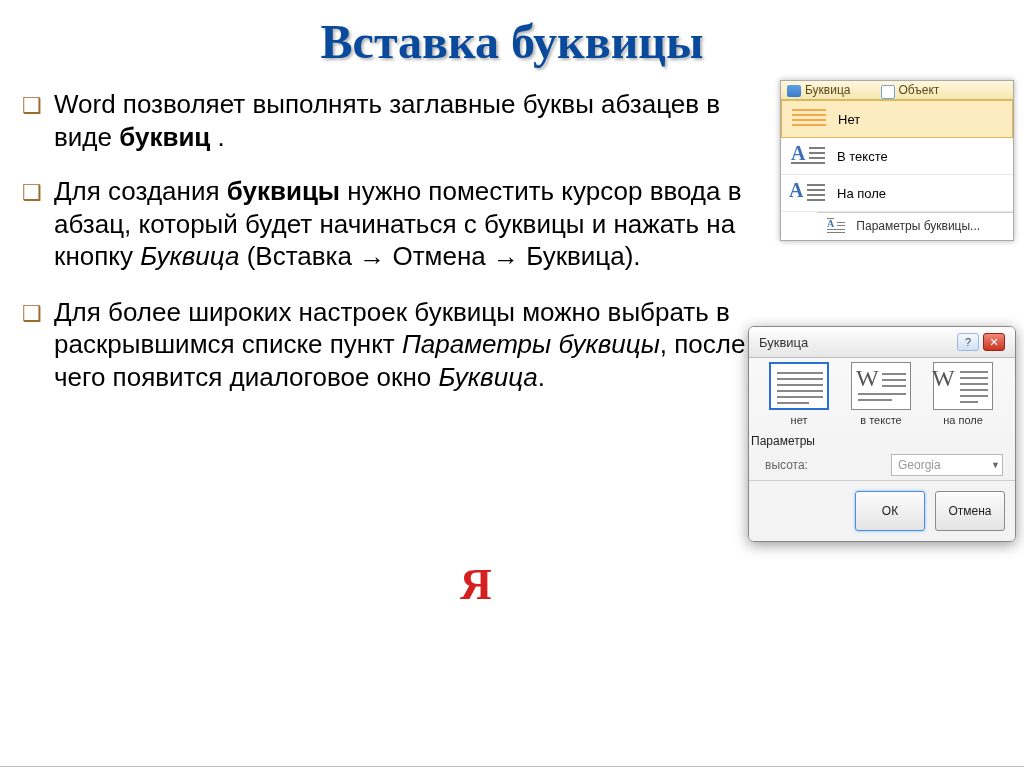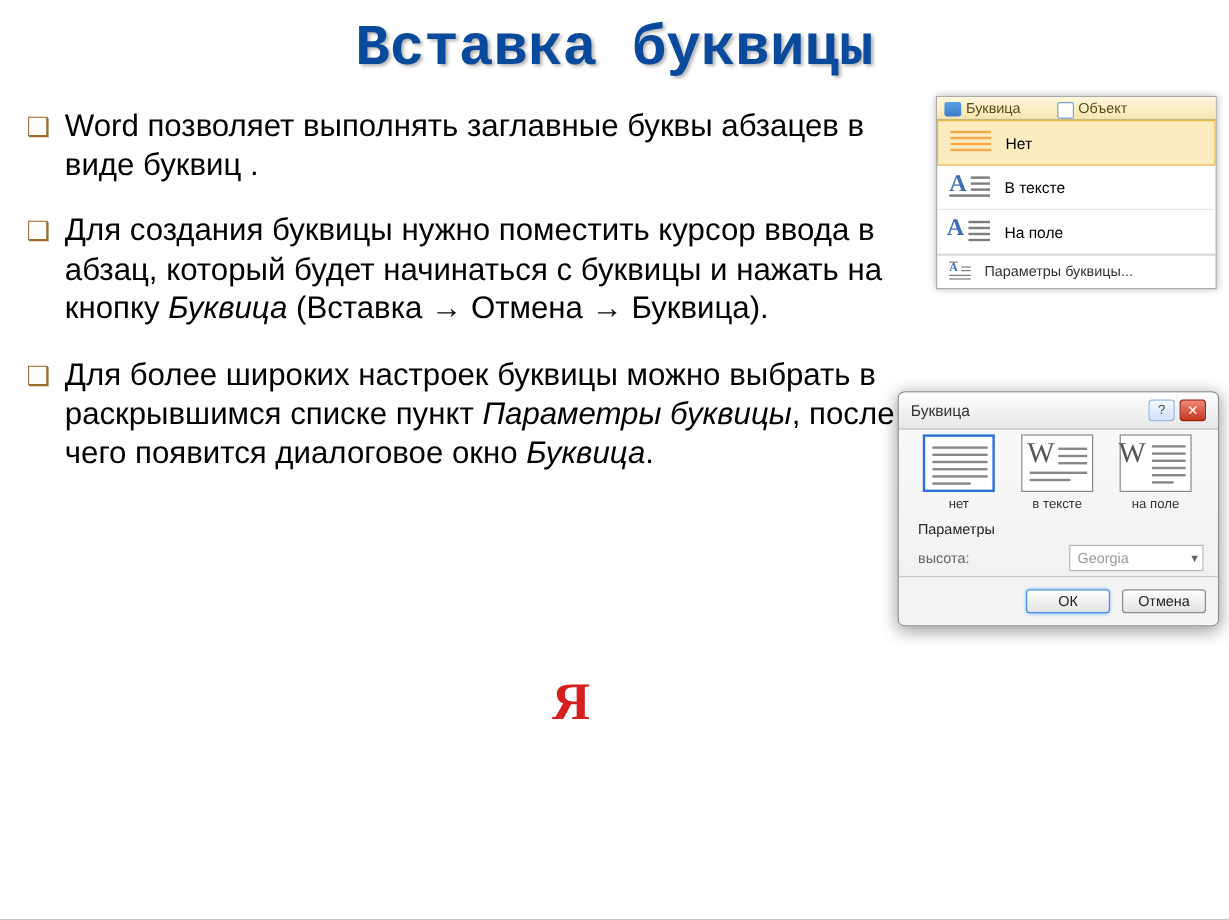--- a/index.html
+++ b/index.html
@@ -11,21 +11,21 @@
     position: relative;
     overflow: hidden;
   }
   .slide-title {
     text-align: center;
     color: #0a4a9c;
     font-size: 48px;
     font-weight: bold;
     padding-top: 14px;
     text-shadow: 2px 2px 3px rgba(0,0,0,0.3);
-    font-family: Liberation Mono, monospace;
+    font-family: Liberation Serif, serif;
   }
   .content {
     position: absolute;
     left: 22px;
     top: 88px;
     width: 730px;
   }
   .bullet-para {
     font-size: 26px;
     color: #000;
@@ -34,21 +34,21 @@
     position: relative;
     padding-left: 32px;
   }
   .bullet-para .bmark {
     position: absolute;
     left: 0;
     top: 4px;
     font-size: 22px;
     color: #9c6b2d;
   }
-  .bullet-para b { font-weight: normal; }
+  .bullet-para b { font-weight: bold; }
   .bullet-para i { font-style: italic; }
   .arrow { font-family: "Times New Roman", serif; }
 
   
   .ribbon {
     position: absolute;
     right: 10px;
     top: 80px;
     width: 234px;
     border: 1px solid #aaa;
@@ -92,21 +92,21 @@
   .ico-intext .big-a { position:absolute; left:0; top:-2px; font: bold 20px "Times New Roman"; color:#3a6fb7;}
   .ico-intext span.l1{position:absolute;left:18px;top:3px;width:16px;height:2px;background:#7d7d7d;}
   .ico-intext span.l2{position:absolute;left:18px;top:8px;width:16px;height:2px;background:#7d7d7d;}
   .ico-intext span.l3{position:absolute;left:18px;top:13px;width:16px;height:2px;background:#7d7d7d;}
   .ico-intext span.l4{position:absolute;left:0;top:18px;width:34px;height:2px;background:#7d7d7d;}
   .ico-inmargin .big-a { position:absolute; left:-2px; top:-2px; font: bold 20px "Times New Roman"; color:#3a6fb7;}
   .ico-inmargin span.l1{position:absolute;left:16px;top:3px;width:18px;height:2px;background:#7d7d7d;}
   .ico-inmargin span.l2{position:absolute;left:16px;top:8px;width:18px;height:2px;background:#7d7d7d;}
   .ico-inmargin span.l3{position:absolute;left:16px;top:13px;width:18px;height:2px;background:#7d7d7d;}
   .ico-inmargin span.l4{position:absolute;left:16px;top:18px;width:18px;height:2px;background:#7d7d7d;}
-  .menu-params { border-top:1px solid #ccc; padding:6px 10px; font-size:12px; color:#333; }
+  .menu-params { border-top:1px solid #ccc; padding:6px 10px; font-size:12px; color:#333;margin-left:36px; }
   .menu-params .pico{display:inline-block;width:18px;height:14px;vertical-align:middle;margin-right:8px;position:relative;}
   .menu-params .pico .big-a{position:absolute;left:0;top:-2px;font:bold 10px "Times New Roman";color:#3a6fb7;}
   .menu-params .pico span{position:absolute;height:1px;background:#7d7d7d;}
 
   
   .dialog {
     position: absolute;
     right: 8px;
     top: 326px;
     width: 268px;
@@ -132,38 +132,38 @@
   .pos-row { display:flex; gap:14px; padding: 4px 12px 4px 16px; }
   .pos-opt { width:68px; text-align:center; }
   .pos-box {
     width:60px; height:48px; border:1px solid #888; background:#fff; margin:0 auto 4px auto;
     position:relative; padding:6px;
   }
   .pos-box.selected { border:2px solid #2a6fd6; }
   .pos-box .pbline{position:absolute;height:2px;background:#888;}
   .pos-opt .olabel{font-size:11px;color:#333;}
   .pos-box .bigw{position:absolute;font:24px "Times New Roman";color:#555;}
-  .params-label { padding: 4px 16px; color:#222; }
+  .params-label { padding: 4px 2px; color:#222; }
   .form-row { display:flex; align-items:center; padding:2px 12px 4px 16px; gap:8px; }
   .form-row label { width:118px; color:#666; font-size:12px; }
   .form-row .field {
     flex:1; border:1px solid #b8b8b8; background:#fff; height:22px;
     display:flex; align-items:center; justify-content:space-between; padding:0 2px 0 6px;
     font-size:12px; color:#222;
   }
   .form-row .field.disabled { color:#999; }
   .field .spin { width:16px; display:flex; flex-direction:column; }
   .field .spin b{height:8px;border-left:1px solid #ccc;display:flex;align-items:center;justify-content:center;font-size:7px;color:#666;}
   .field .dd { font-size:9px; color:#666; }
   .dlg-buttons {
     border-top:1px solid #ccc; padding:10px; display:flex; justify-content:flex-end; gap:10px;
     background: #f3f3f3;
   }
   .dlg-btn {
-    min-width:70px; height:20px; border:1px solid #8a8a8a; border-radius:3px;
+    min-width:70px; height:40px; border:1px solid #8a8a8a; border-radius:3px;
     background: linear-gradient(#fdfdfd,#e3e3e3);
     font-size:12px; color:#222;
     display:flex;align-items:center;justify-content:center;
   }
   .dlg-btn.primary { border:1px solid #4a8de0; box-shadow: 0 0 3px #7cb6ff; }
 
   
   .example {
     position:absolute;
     left: 460px;

